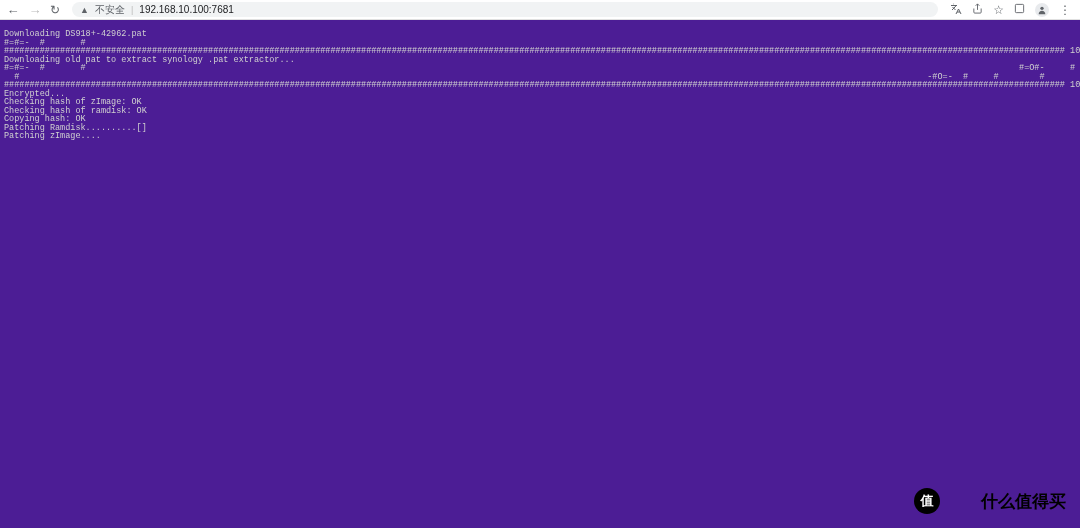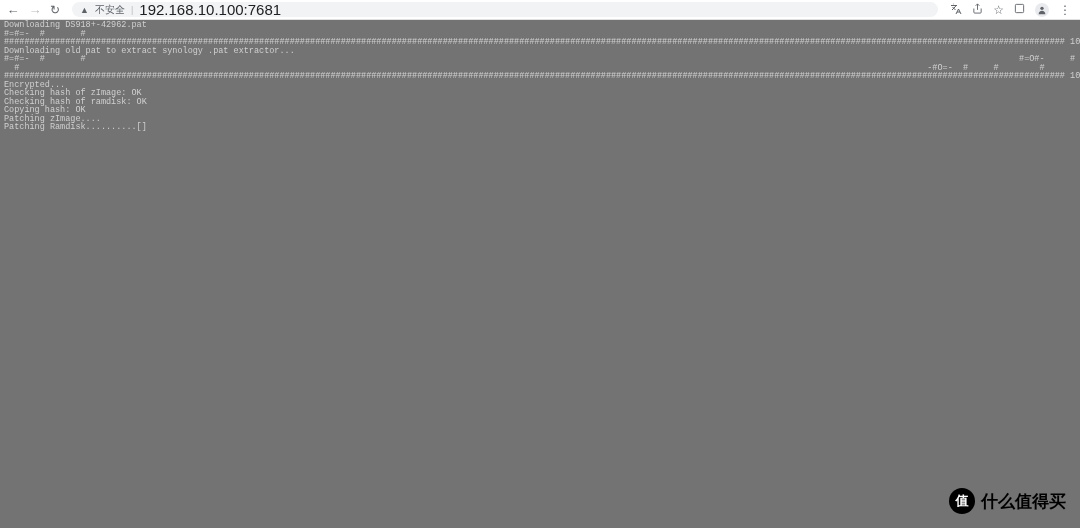--- a/index.html
+++ b/index.html
@@ -52,21 +52,21 @@
       color: #5f6368;
       font-size: 10px;
       white-space: nowrap;
     }
     .divider {
       color: #bbb;
       font-size: 9px;
     }
     .url-text {
       color: #202124;
-      font-size: 15px;
+      font-size: 10px;
       flex: 1;
     }
     .toolbar-right {
       display: flex;
       align-items: center;
       gap: 10px;
       padding-right: 4px;
     }
     .toolbar-icon {
       color: #5f6368;
@@ -85,23 +85,23 @@
       font-size: 9px;
       color: #5f6368;
     }
     .menu-dots {
       font-size: 12px;
       color: #5f6368;
       cursor: pointer;
       letter-spacing: -1px;
     }
     .terminal-area {
-      background: #737373;
+      background: #4c1d95;
       height: calc(100% - 20px);
-      padding: 1px 4px;
+      padding: 10px 4px;
       overflow: hidden;
     }
     .terminal-line {
       font-family: 'Courier New', monospace;
       font-size: 8.5px;
       color: #d0d0d0;
       white-space: pre;
       line-height: 1.0;
       letter-spacing: 0;
     }
@@ -122,20 +122,21 @@
       display: flex;
       align-items: center;
       justify-content: center;
       font-size: 13px;
       font-weight: bold;
     }
     .watermark-text {
       color: #000;
       font-size: 17px;
       font-weight: bold;
+      margin-left: 35px;
     }
   </style>
 </head>
 <body>
 
 <div class="browser-toolbar">
   <span class="nav-arrow">←</span>
   <span class="nav-arrow disabled">→</span>
   <span class="reload-icon">↻</span>
   <div class="address-bar-wrapper">
@@ -176,20 +177,20 @@
   <div class="terminal-line">#=#=-  #       #</div>
   <div class="terminal-line">################################################################################################################################################################################################################ 100.0%</div>
   <div class="terminal-line">Downloading old pat to extract synology .pat extractor...</div>
   <div class="terminal-line">#=#=-  #       #                                                                                                                                                                                       #=O#-     #</div>
   <div class="terminal-line">  #                                                                                                                                                                                  -#O=-  #     #        #</div>
   <div class="terminal-line">################################################################################################################################################################################################################ 100.0%</div>
   <div class="terminal-line">Encrypted...</div>
   <div class="terminal-line">Checking hash of zImage: OK</div>
   <div class="terminal-line">Checking hash of ramdisk: OK</div>
   <div class="terminal-line">Copying hash: OK</div>
+  <div class="terminal-line">Patching Ramdisk..........[]</div>
   <div class="terminal-line">Patching zImage....</div>
-  <div class="terminal-line">Patching Ramdisk..........[]</div>
 </div>
 
 <div class="watermark">
   <div class="watermark-badge">值</div>
   <div class="watermark-text">什么值得买</div>
 </div>
 
 </body></html>

